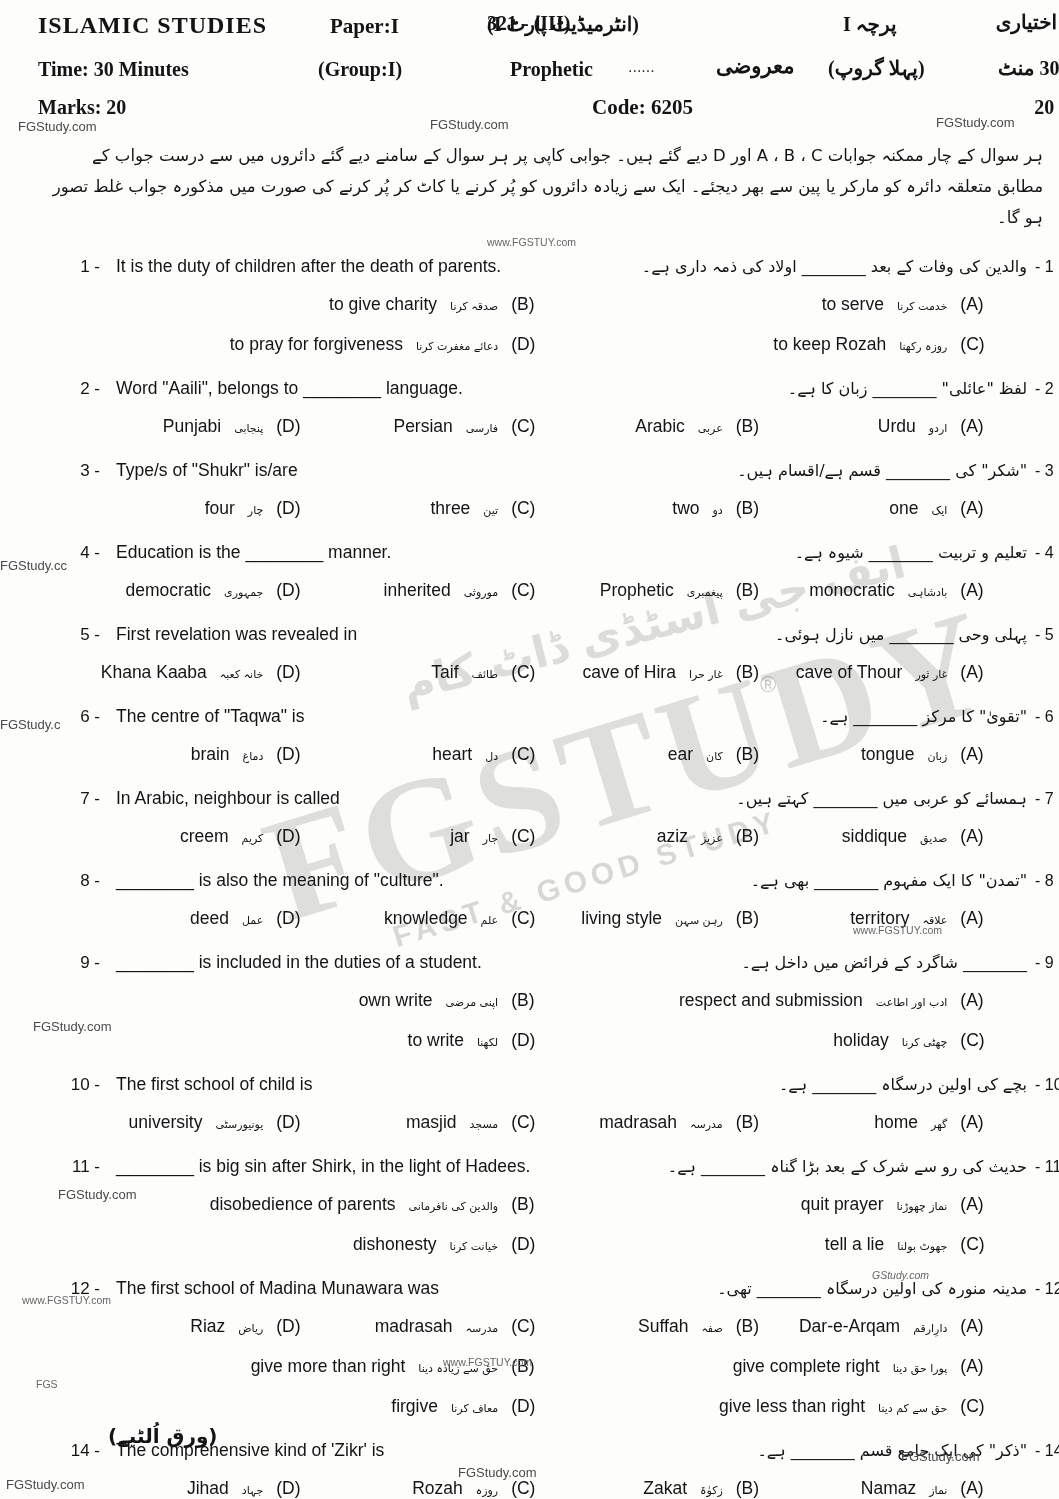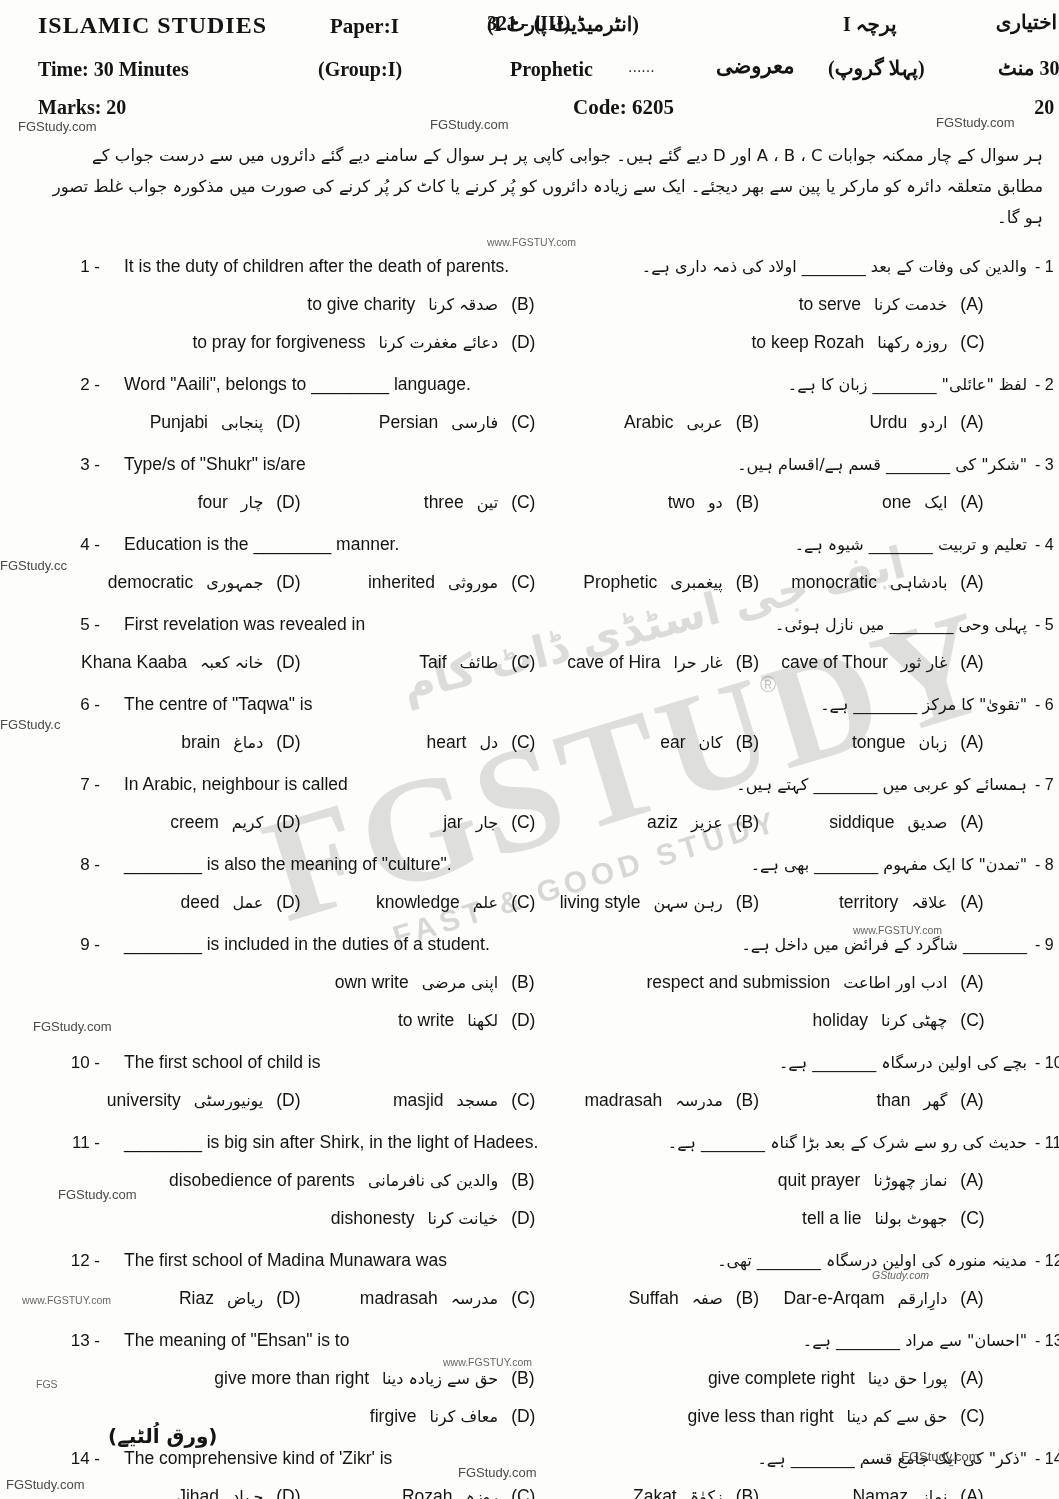--- a/index.html
+++ b/index.html
@@ -22,43 +22,43 @@
   .h-paper-ur{left:843px;top:12px;font-size:20px;text-align:right;}
   .h-subject-ur{left:963px;top:10px;width:175px;font-size:20px;direction:rtl;text-align:right;}
   .h-time{left:38px;top:58px;font-size:20px;}
   .h-group{left:318px;top:58px;font-size:20px;}
   .h-objective{left:510px;top:58px;font-size:20px;}
   .h-dots{left:628px;top:58px;font-size:16px;color:#333;}
   .h-objective-ur{left:716px;top:54px;font-size:21px;}
   .h-group-ur{left:828px;top:56px;font-size:20px;}
   .h-time-ur{left:955px;top:56px;width:160px;font-size:20px;direction:rtl;text-align:right;}
   .h-marks{left:38px;top:96px;font-size:20px;}
-  .h-code{left:573px;top:95px;font-size:21px;}
+  .h-code{left:592px;top:95px;font-size:21px;}
   .h-marks-ur{left:990px;top:95px;width:115px;font-size:20px;direction:rtl;text-align:right;}
   
   .instructions{
     direction:rtl;
     padding:6px 16px 0 46px;
     font-size:16.5px;
     line-height:31px;
     text-align:right;
     font-family:"DejaVu Sans","Liberation Sans",sans-serif;
   }
   
   #questions{padding-top:4px;}
   .q-line{display:flex;align-items:baseline;margin-top:17px;line-height:25px;}
   .q-num-en{width:44px;margin-left:56px;text-align:right;font-size:17px;white-space:nowrap;}
-  .q-en{margin-left:24px;font-size:17.5px;}
+  .q-en{margin-left:16px;font-size:17.5px;}
   .q-ur{margin-left:auto;direction:rtl;font-size:16px;
         font-family:"DejaVu Sans","Liberation Sans",sans-serif;}
   .q-num-ur{width:24px;padding-left:8px;text-align:left;font-size:16px;white-space:nowrap;overflow:visible;}
   .opt-row{display:flex;margin-top:13px;line-height:24px;padding-right:38px;font-size:17.5px;}
   .opt{display:flex;justify-content:flex-end;align-items:baseline;gap:13px;}
   .opt-en{white-space:nowrap;}
-  .opt-ur{direction:rtl;font-size:16px;white-space:nowrap;
+  .opt-ur{direction:rtl;font-size:11px;white-space:nowrap;
           font-family:"DejaVu Sans","Liberation Sans",sans-serif;}
   .opt-letter{min-width:30px;text-align:left;white-space:nowrap;}
   .four .col-d{width:30%;}
   .four .col-c{width:23%;}
   .four .col-b{width:22%;}
   .four .col-a{width:22%;}
   .two .cell-l{width:53%;}
   .two .cell-r{width:44%;}
   
   .turn-note{position:absolute;left:108px;top:1424px;font-size:20px;font-weight:bold;
@@ -424,21 +424,21 @@
             <span class="opt-en">masjid</span>
             <span class="opt-ur" dir="rtl">مسجد</span>
             <span class="opt-letter">(C)</span>
           </div>
           <div class="opt col-b">
             <span class="opt-en">madrasah</span>
             <span class="opt-ur" dir="rtl">مدرسہ</span>
             <span class="opt-letter">(B)</span>
           </div>
           <div class="opt col-a">
-            <span class="opt-en">than</span>
+            <span class="opt-en">home</span>
             <span class="opt-ur" dir="rtl">گھر</span>
             <span class="opt-letter">(A)</span>
           </div>
         </div>
       </div>
       <div class="question">
         <div class="q-line">
           <span class="q-num-en">11 -</span>
           <span class="q-en">________ is big sin after Shirk, in the light of Hadees.</span>
           <span class="q-ur" dir="rtl">حدیث کی رو سے شرک کے بعد بڑا گناہ ________ ہے۔</span>
@@ -493,26 +493,20 @@
             <span class="opt-letter">(B)</span>
           </div>
           <div class="opt col-a">
             <span class="opt-en">Dar-e-Arqam</span>
             <span class="opt-ur" dir="rtl">دارِارقم</span>
             <span class="opt-letter">(A)</span>
           </div>
         </div>
       </div>
       <div class="question">
-        <div class="q-line">
-          <span class="q-num-en">13 -</span>
-          <span class="q-en">The meaning of "Ehsan" is to</span>
-          <span class="q-ur" dir="rtl">"احسان" سے مراد ________ ہے۔</span>
-          <span class="q-num-ur">- 13</span>
-        </div>
         <div class="opt-row two">
           <div class="opt cell-l">
             <span class="opt-en">give more than right</span>
             <span class="opt-ur" dir="rtl">حق سے زیادہ دینا</span>
             <span class="opt-letter">(B)</span>
           </div>
           <div class="opt cell-r">
             <span class="opt-en">give complete right</span>
             <span class="opt-ur" dir="rtl">پورا حق دینا</span>
             <span class="opt-letter">(A)</span>

